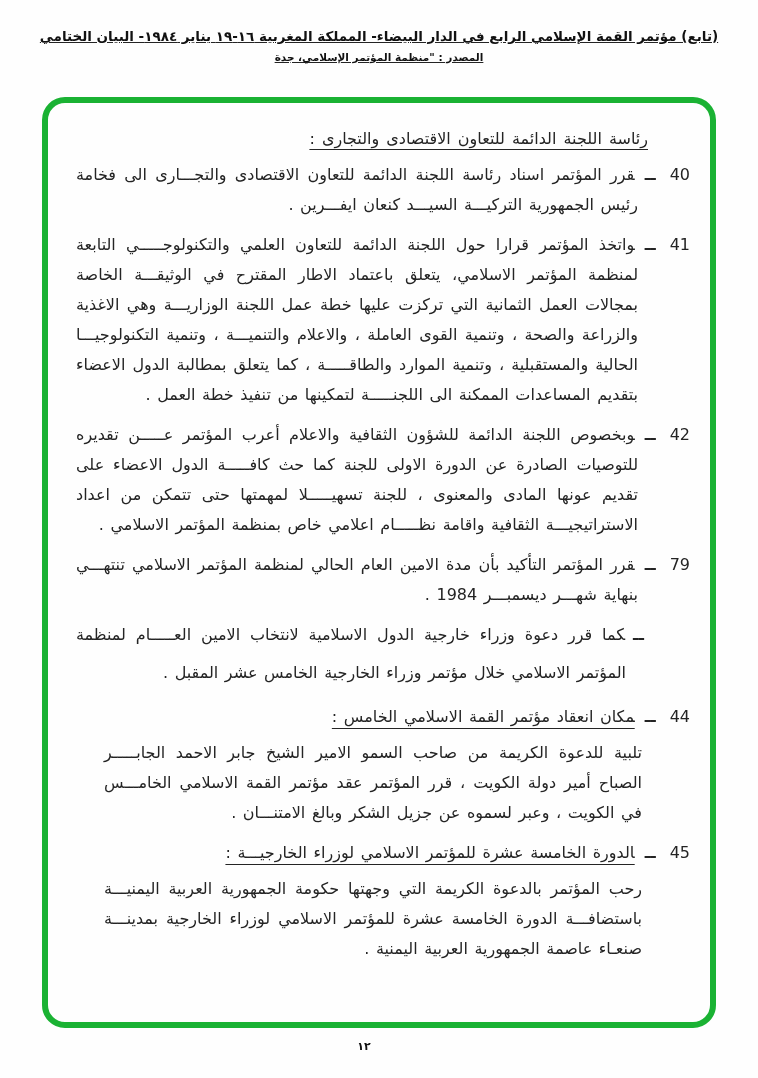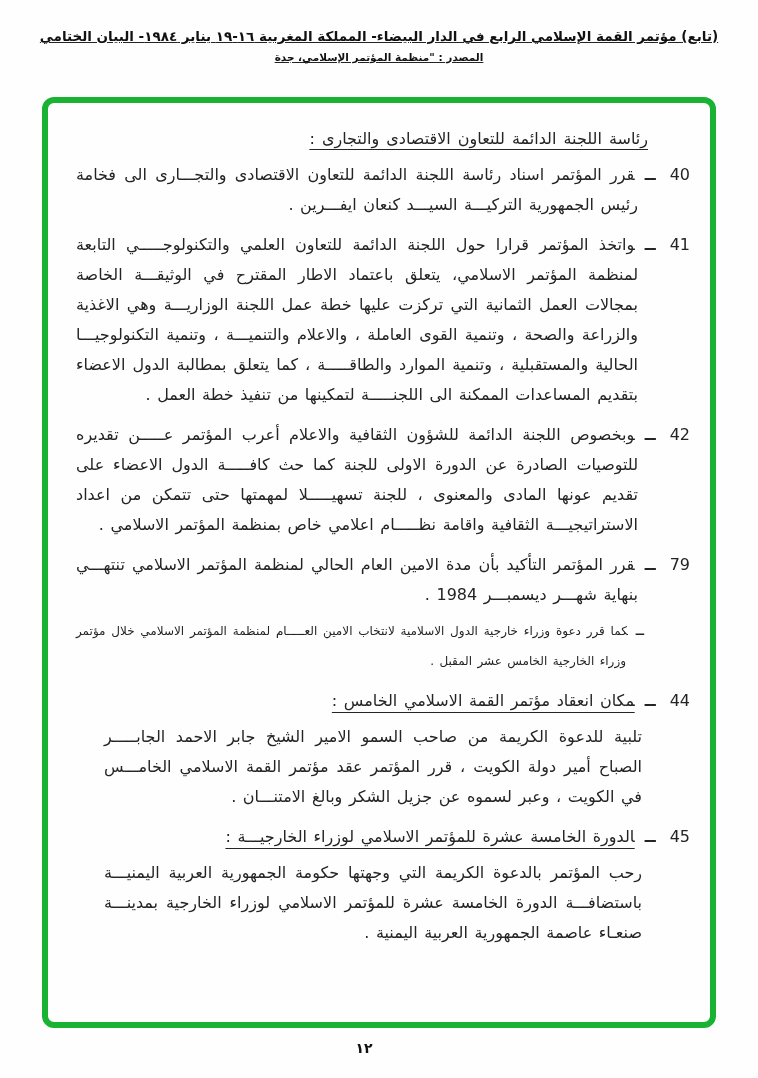--- a/index.html
+++ b/index.html
@@ -35,21 +35,21 @@
     font-size: 10.5px;
     font-weight: bold;
     color: #111111;
   }
   
   .doc-box {
     position: absolute;
     left: 42px; top: 97px;
     width: 674px; height: 931px;
     border: 6px solid var(--frame-green, #1ab233);
-    border-radius: 12px;
+    border-radius: 23px;
     padding: 22px 20px 8px 28px;
     direction: rtl;
     background: #fefefe;
   }
   .section-title {
     font-size: 16px;
     margin: 4px 42px 12px 0;
     text-decoration: underline;
     text-underline-offset: 5px;
     text-decoration-thickness: 1px;
@@ -66,22 +66,22 @@
   }
   .para .num {
     letter-spacing: 2px;
     margin-left: 12px;
   }
   .para .dash {
     margin: 0 2px 0 10px;
     font-weight: bold;
   }
   .subpara {
-    font-size: 12px;
-    line-height: 30px;
+    font-size: 16px;
+    line-height: 38px;
     text-align: justify;
     word-spacing: 1.5px;
     padding-right: 64px;
     text-indent: -18px;
     margin: -4px 0 10px 0;
   }
   .subpara .dash { margin-left: 8px; font-weight: bold; }
   .hpara { margin-bottom: 6px; }
   .hpara .heading {
     text-decoration: underline;
@@ -95,21 +95,21 @@
     word-spacing: 1.5px;
     padding-right: 48px;
     margin-bottom: 10px;
     margin-left: 28px;
   }
   
   .page-number {
     position: absolute;
     top: 1040px; left: 0; right: 30px;
     text-align: center;
-    font-size: 14px;
+    font-size: 11px;
     font-weight: bold;
     letter-spacing: 4px;
     color: #111111;
   }
 </style>
 </head>
 <body>
 
 <div class="page">
 

